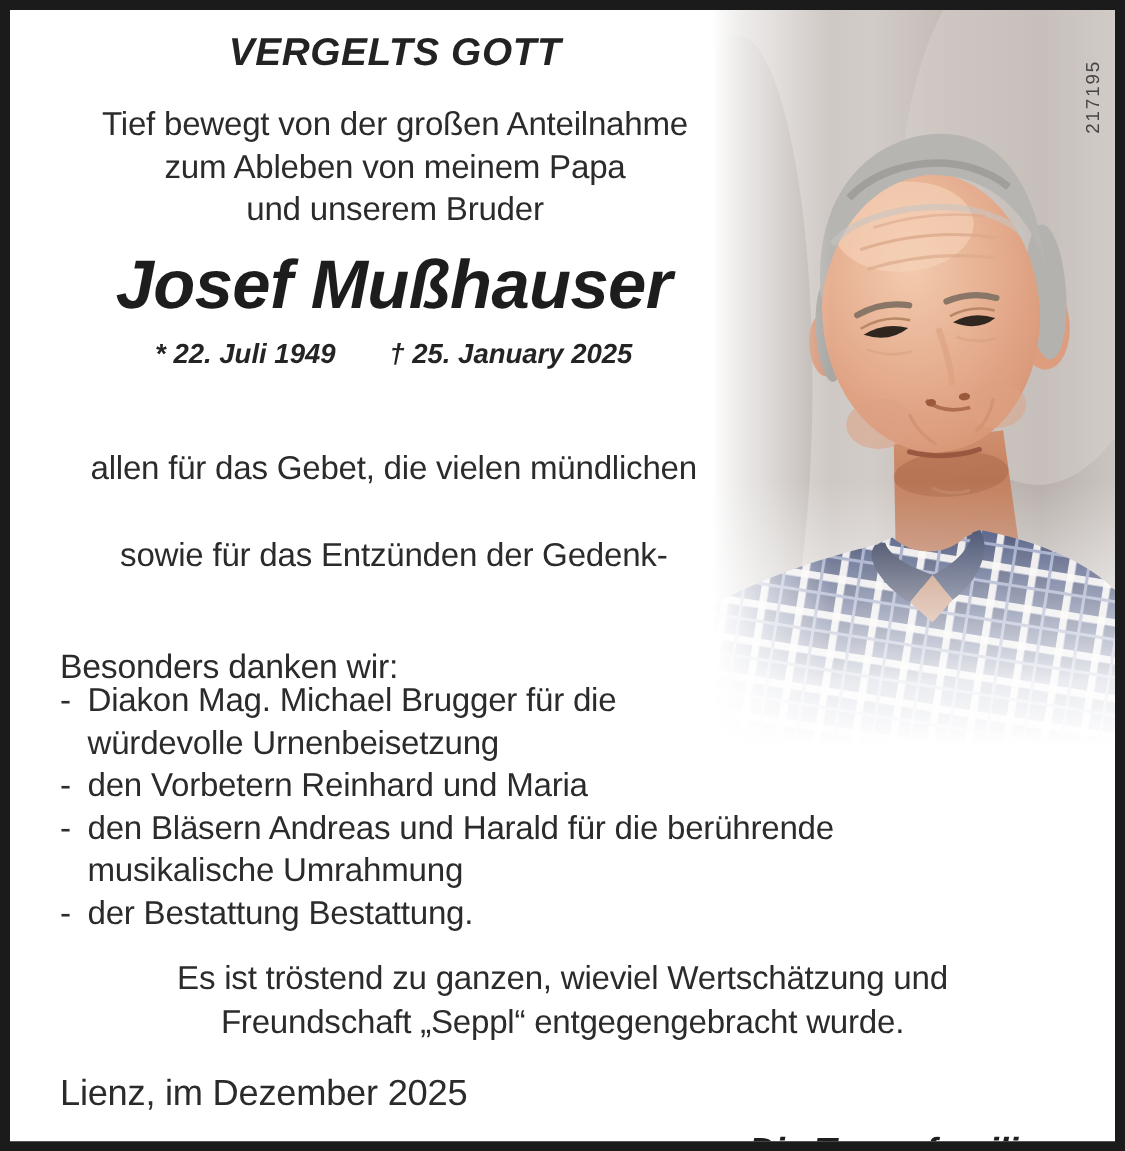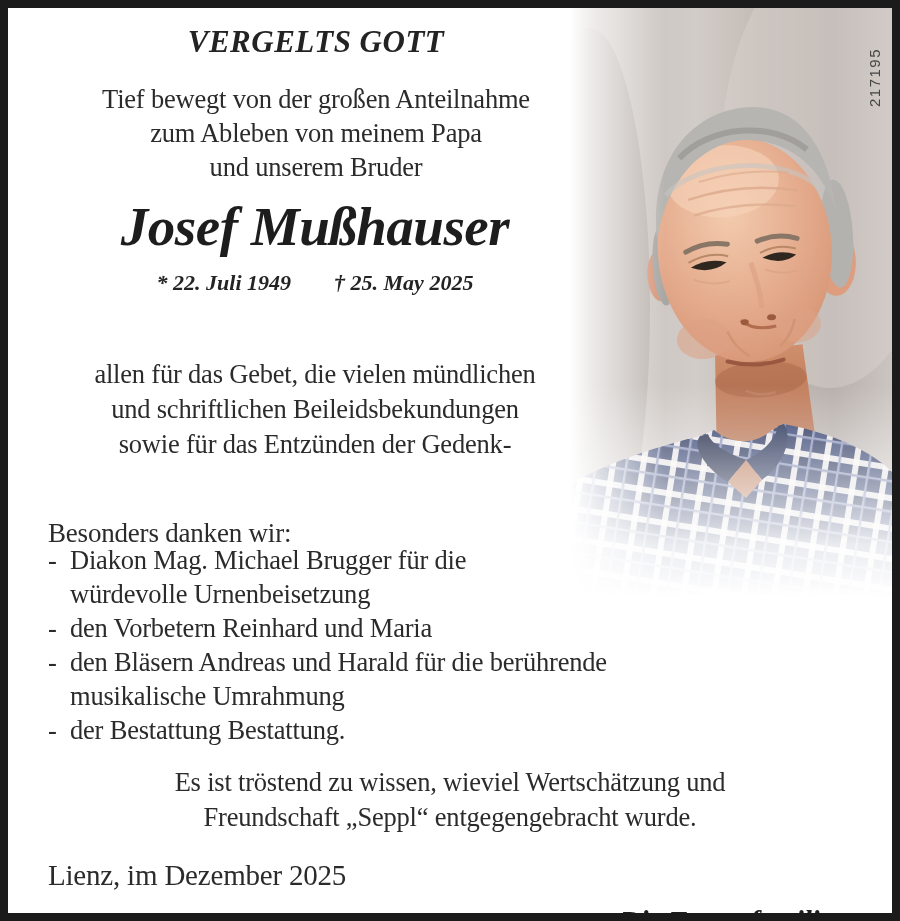--- a/index.html
+++ b/index.html
@@ -6,21 +6,21 @@
   .page{
     position:relative;
     width:900px;height:921px;
     box-sizing:border-box;
     border:8px solid #1b1b1b;
     background:#ffffff;
     overflow:hidden;
     font-family:"Liberation Sans","DejaVu Sans",sans-serif;
     color:#2b2b2b;
   }
-  .abs{position:absolute;font-family:Liberation Serif, serif;}
+  .abs{position:absolute;}
   .center{text-align:center;}
 
   
   .photo{position:absolute;left:492px;top:0;width:392px;height:612px;z-index:1;}
   .photo svg{position:absolute;left:0;top:0;}
   .fade-left{position:absolute;left:0;top:0;width:170px;height:100%;
     background:linear-gradient(90deg,#ffffff 0px,#ffffff 70px,rgba(255,255,255,0) 165px);}
   .fade-bottom{position:absolute;left:0;bottom:0;width:100%;height:235px;
     background:linear-gradient(180deg,rgba(255,255,255,0) 0%,rgba(255,255,255,.9) 68%,#ffffff 90%);}
 
@@ -159,27 +159,27 @@
   <h1 class="abs center title">VERGELTS GOTT</h1>
 
   <div class="abs center name">Josef Mußhauser</div>
 
   <div class="abs center intro">
     <span>Tief bewegt von der großen Anteilnahme</span><br>
     <span>zum Ableben von meinem Papa</span><br>
     <span>und unserem Bruder</span>
   </div>
   <div class="abs center dates">
-    <span class="birth">* 22. Juli 1949</span><span class="death">† 25. May 2025</span>
+    <span class="birth">* 22. Juli 1949</span><span class="death">† 25. January 2025</span>
   </div>
 
   <div class="abs center thanks">
     <br>
     <span>allen für das Gebet, die vielen mündlichen</span><br>
-    <span>und schriftlichen Beileidsbekundungen</span><br>
+    <br>
     <span>sowie für das Entzünden der Gedenk-</span><br>
   </div>
 
   <div class="abs sub-heading">Besonders danken wir:</div>
 
   <div class="abs thanks-list">
     <div class="li">
       <span class="dash">-</span>
       <span class="li-text"><span>Diakon Mag. Michael Brugger für die</span><br><span>würdevolle Urnenbeisetzung</span></span>
     </div>
@@ -191,21 +191,21 @@
       <span class="dash">-</span>
       <span class="li-text"><span>den Bläsern Andreas und Harald für die berührende</span><br><span>musikalische Umrahmung</span></span>
     </div>
     <div class="li">
       <span class="dash">-</span>
       <span class="li-text"><span>der Bestattung Bestattung.</span></span>
     </div>
   </div>
 
   <div class="abs center closing">
-    <span>Es ist tröstend zu wissen, wieviel Wertschätzung und</span><br>
+    <span>Es ist tröstend zu ganzen, wieviel Wertschätzung und</span><br>
     <span>Freundschaft „Seppl“ entgegengebracht wurde.</span>
   </div>
 
   <div class="abs footer">
     <span>Lienz, im Dezember 2025</span>
     <span class="signature">Die Trauerfamilien</span>
   </div>
 
 </div>
 

